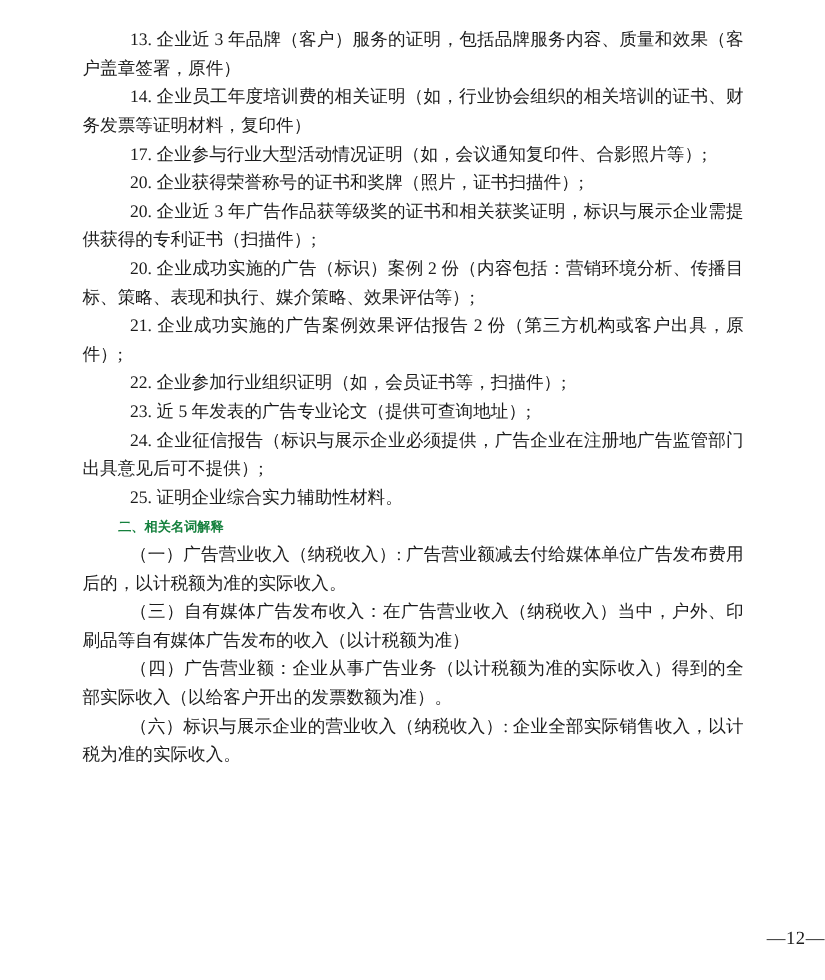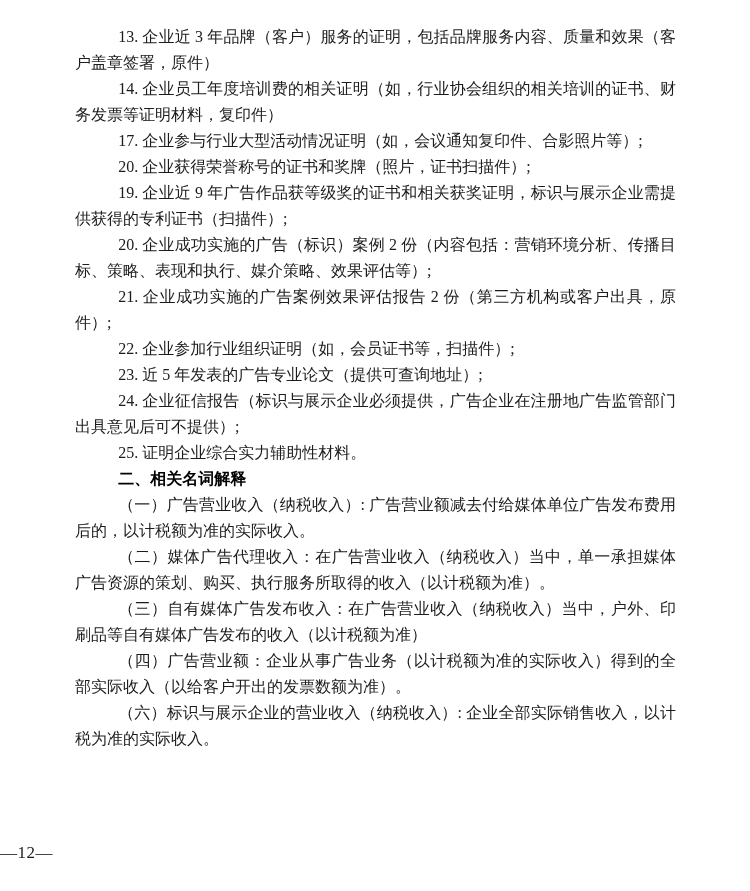--- a/index.html
+++ b/index.html
@@ -31,53 +31,52 @@
     padding: 0;
     text-indent: 2.7em;
     word-break: break-all;
   }
   .section-heading {
     margin: 0;
     padding: 0;
     text-indent: 2.7em;
     font-family: "Liberation Sans", "DejaVu Sans", sans-serif;
     font-weight: bold;
-    font-size: 16px;
+    font-size: 12px;
     line-height: 26px;
-    color: #000000;
+    color: #15803d;
   }
   .footer {
     position: absolute;
     left: 0;
     top: 842px;
     width: 100%;
-    text-align: left;
+    text-align: right;
     font-size: 17px;
     line-height: 22px;
     color: #1c1c1c;
     letter-spacing: 0.5px;
   }
 </style>
 </head>
 <body>
 
 <div class="page">
   <div class="content">
     <p>13. 企业近 3 年品牌（客户）服务的证明，包括品牌服务内容、质量和效果（客户盖章签署，原件）</p>
     <p>14. 企业员工年度培训费的相关证明（如，行业协会组织的相关培训的证书、财务发票等证明材料，复印件）</p>
     <p>17. 企业参与行业大型活动情况证明（如，会议通知复印件、合影照片等）;</p>
     <p>20. 企业获得荣誉称号的证书和奖牌（照片，证书扫描件）;</p>
-    <p>19. 企业近 9 年广告作品获等级奖的证书和相关获奖证明，标识与展示企业需提供获得的专利证书（扫描件）;</p>
+    <p>20. 企业近 3 年广告作品获等级奖的证书和相关获奖证明，标识与展示企业需提供获得的专利证书（扫描件）;</p>
     <p>20. 企业成功实施的广告（标识）案例 2 份（内容包括：营销环境分析、传播目标、策略、表现和执行、媒介策略、效果评估等）;</p>
     <p>21. 企业成功实施的广告案例效果评估报告 2 份（第三方机构或客户出具，原件）;</p>
     <p>22. 企业参加行业组织证明（如，会员证书等，扫描件）;</p>
     <p>23. 近 5 年发表的广告专业论文（提供可查询地址）;</p>
     <p>24. 企业征信报告（标识与展示企业必须提供，广告企业在注册地广告监管部门出具意见后可不提供）;</p>
     <p>25. 证明企业综合实力辅助性材料。</p>
     <p class="section-heading">二、相关名词解释</p>
     <p>（一）广告营业收入（纳税收入）: 广告营业额减去付给媒体单位广告发布费用后的，以计税额为准的实际收入。</p>
-    <p>（二）媒体广告代理收入：在广告营业收入（纳税收入）当中，单一承担媒体广告资源的策划、购买、执行服务所取得的收入（以计税额为准）。</p>
     <p>（三）自有媒体广告发布收入：在广告营业收入（纳税收入）当中，户外、印刷品等自有媒体广告发布的收入（以计税额为准）</p>
     <p>（四）广告营业额：企业从事广告业务（以计税额为准的实际收入）得到的全部实际收入（以给客户开出的发票数额为准）。</p>
     <p>（六）标识与展示企业的营业收入（纳税收入）: 企业全部实际销售收入，以计税为准的实际收入。</p>
   </div>
   <div class="footer">—12—</div>
 </div>
 
 </body></html>

